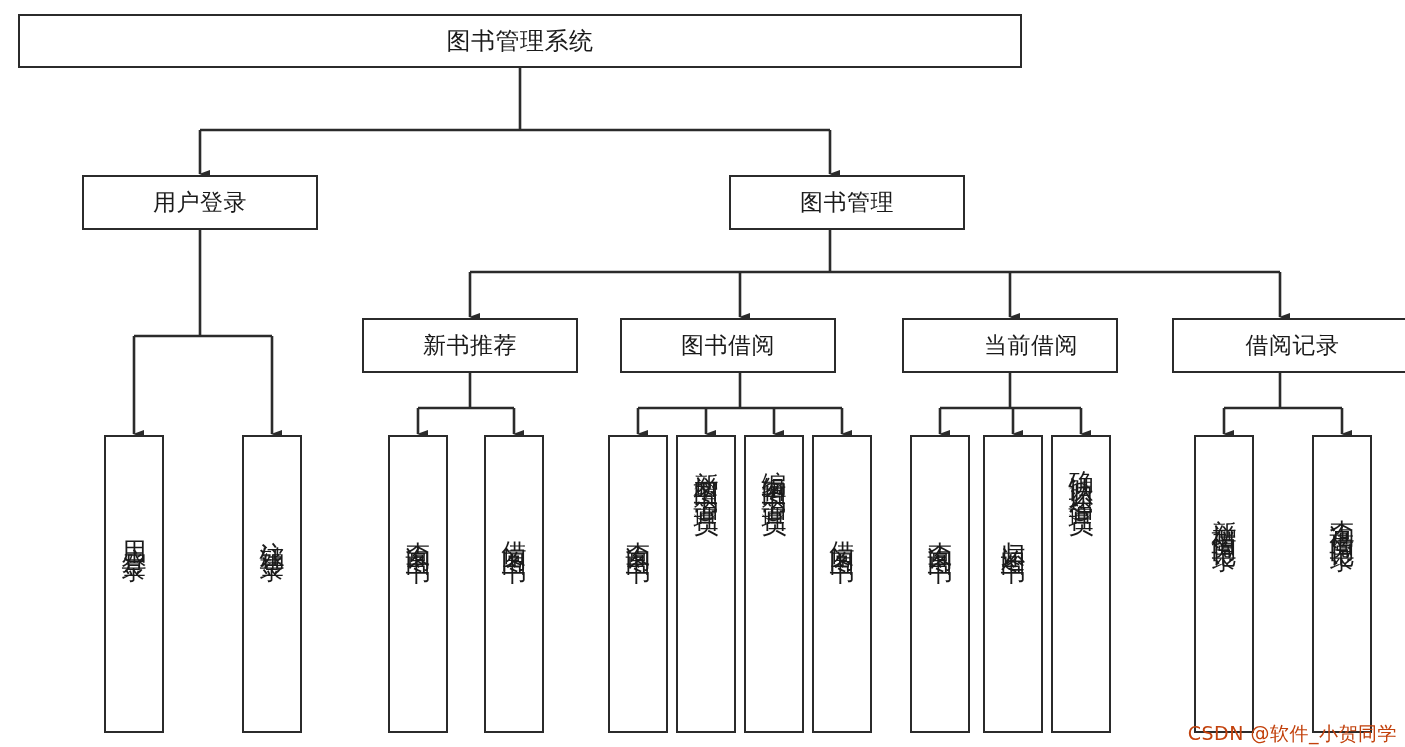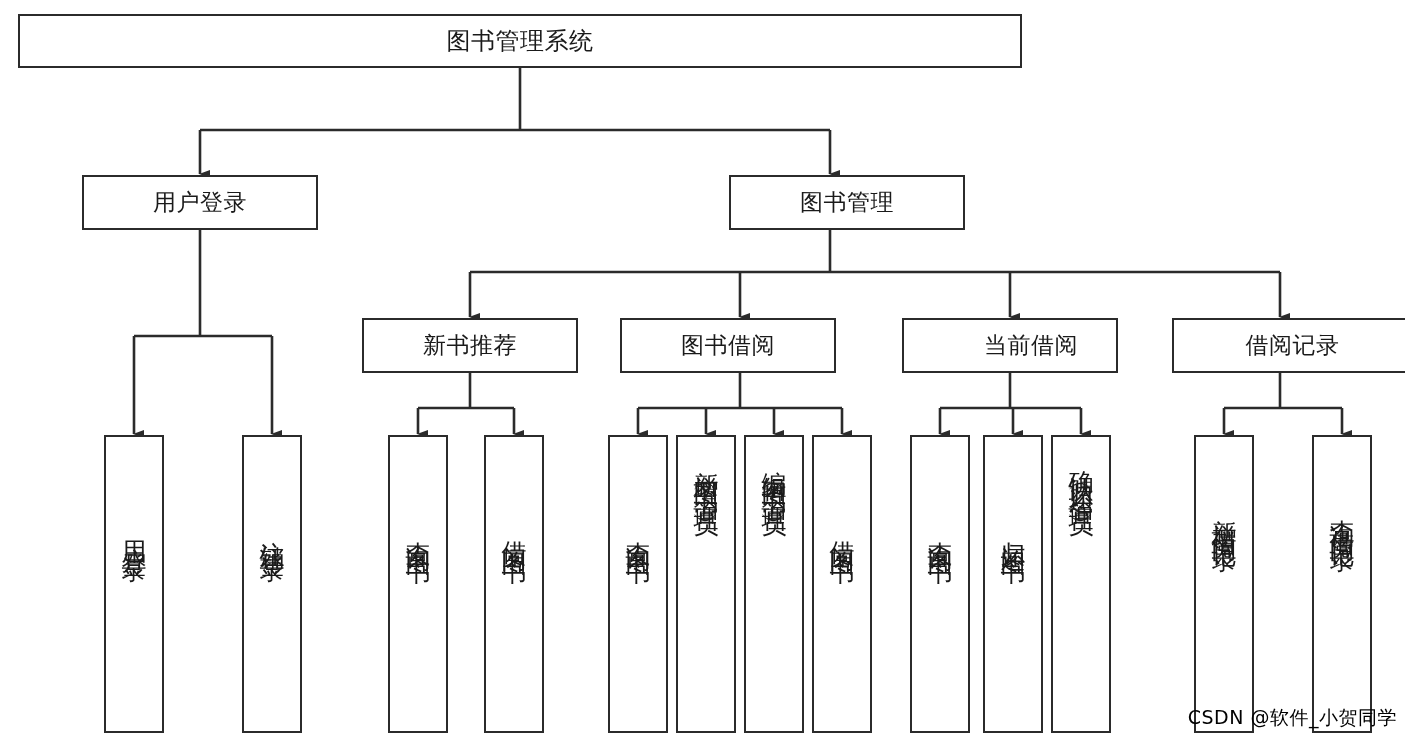--- a/index.html
+++ b/index.html
@@ -64,23 +64,23 @@
   }
   .node.vert.mid .node-label {
     padding-top: 70px;
   }
   .node.vert.mid2 .node-label {
     padding-top: 48px;
   }
   #watermark {
     position: absolute;
     right: 8px;
-    bottom: 16px;
+    bottom: 0;
     font-size: 19px;
-    color: #000000;
+    color: #c2410c;
     letter-spacing: 0.5px;
     z-index: 5;
     white-space: pre;
   }
 </style>
 </head>
 <body>
 
 <div id="canvas">
   <svg id="edges" viewBox="0 0 1405 747">

